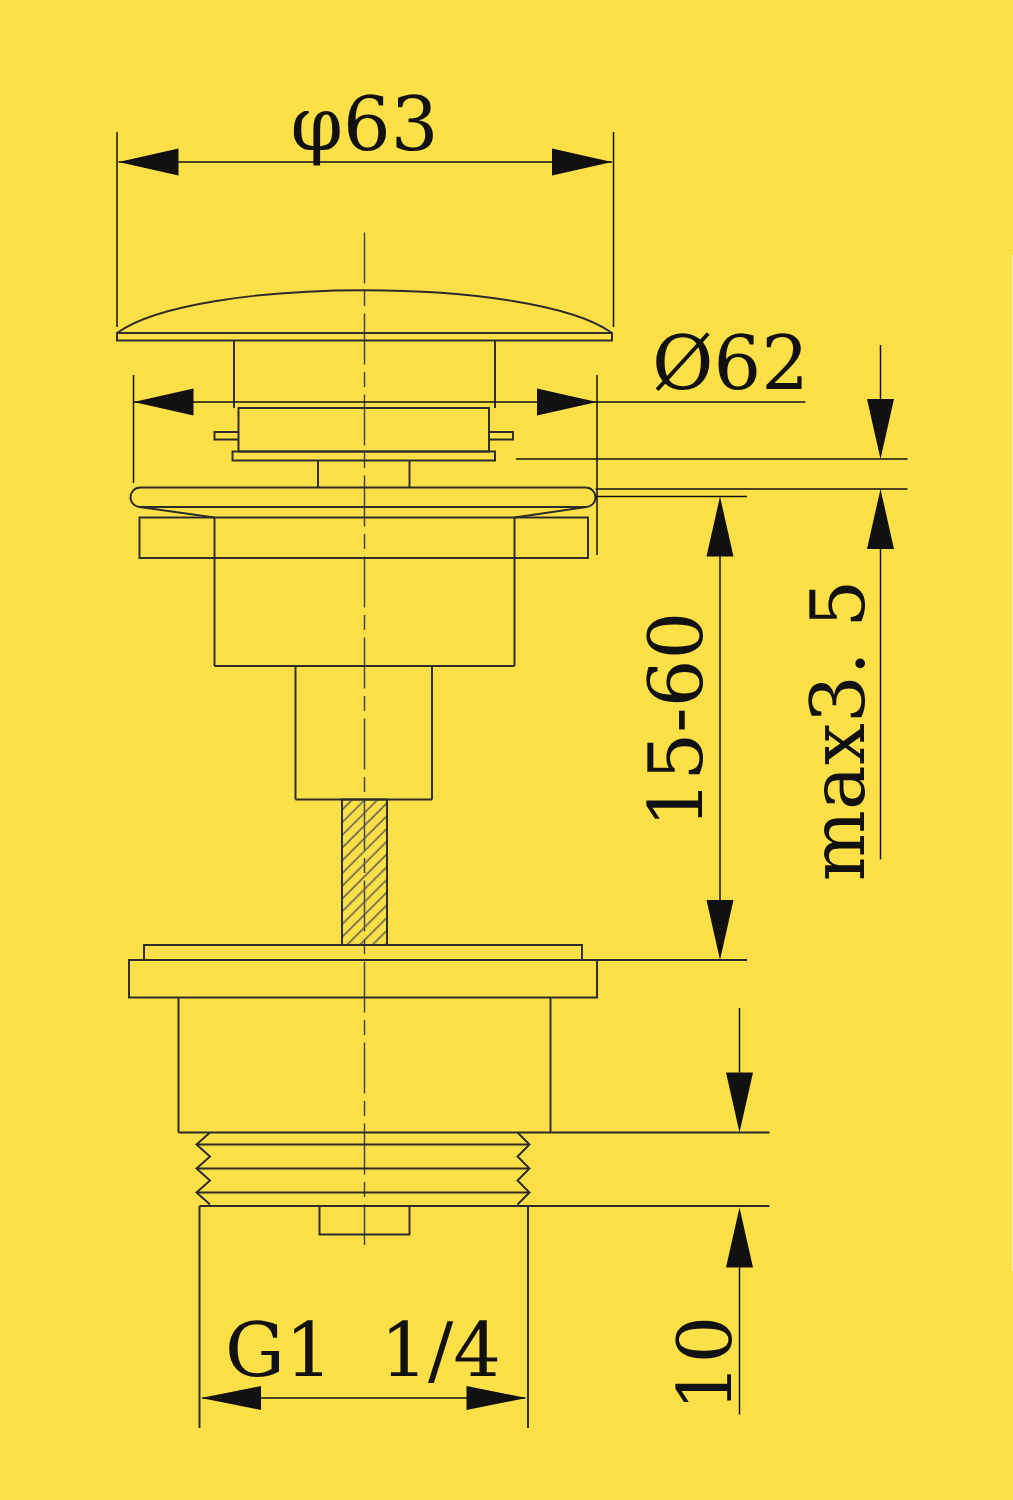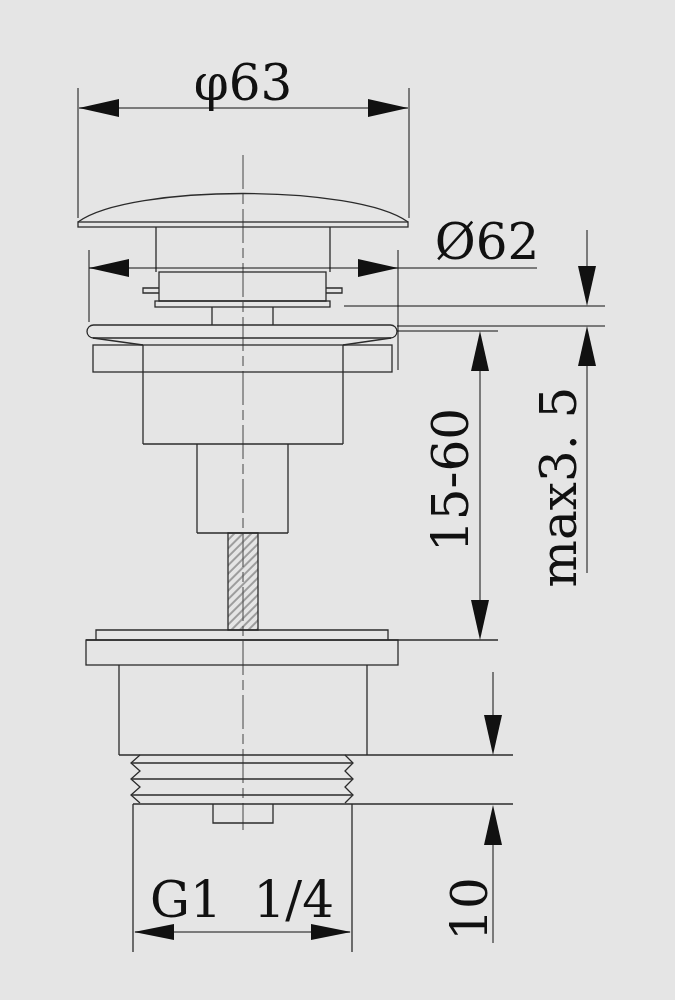--- a/index.html
+++ b/index.html
@@ -1,19 +1,19 @@
 <!DOCTYPE html>
 <html><head>
 <meta charset="utf-8">
 <style>
   html,body{margin:0;padding:0;background:#fff;}
   .canvas{
     position:relative;
     width:675px;height:1000px;
-    background:#e5e5e5;
+    background:#fde047;
     font-family:"DejaVu Serif", serif;
     overflow:hidden;
   }
   svg{display:block;}
   svg text{
     white-space:pre;
     font-family:"DejaVu Serif", serif;
     fill:#111;
   }
   .dim-text{font-size:50px;}

